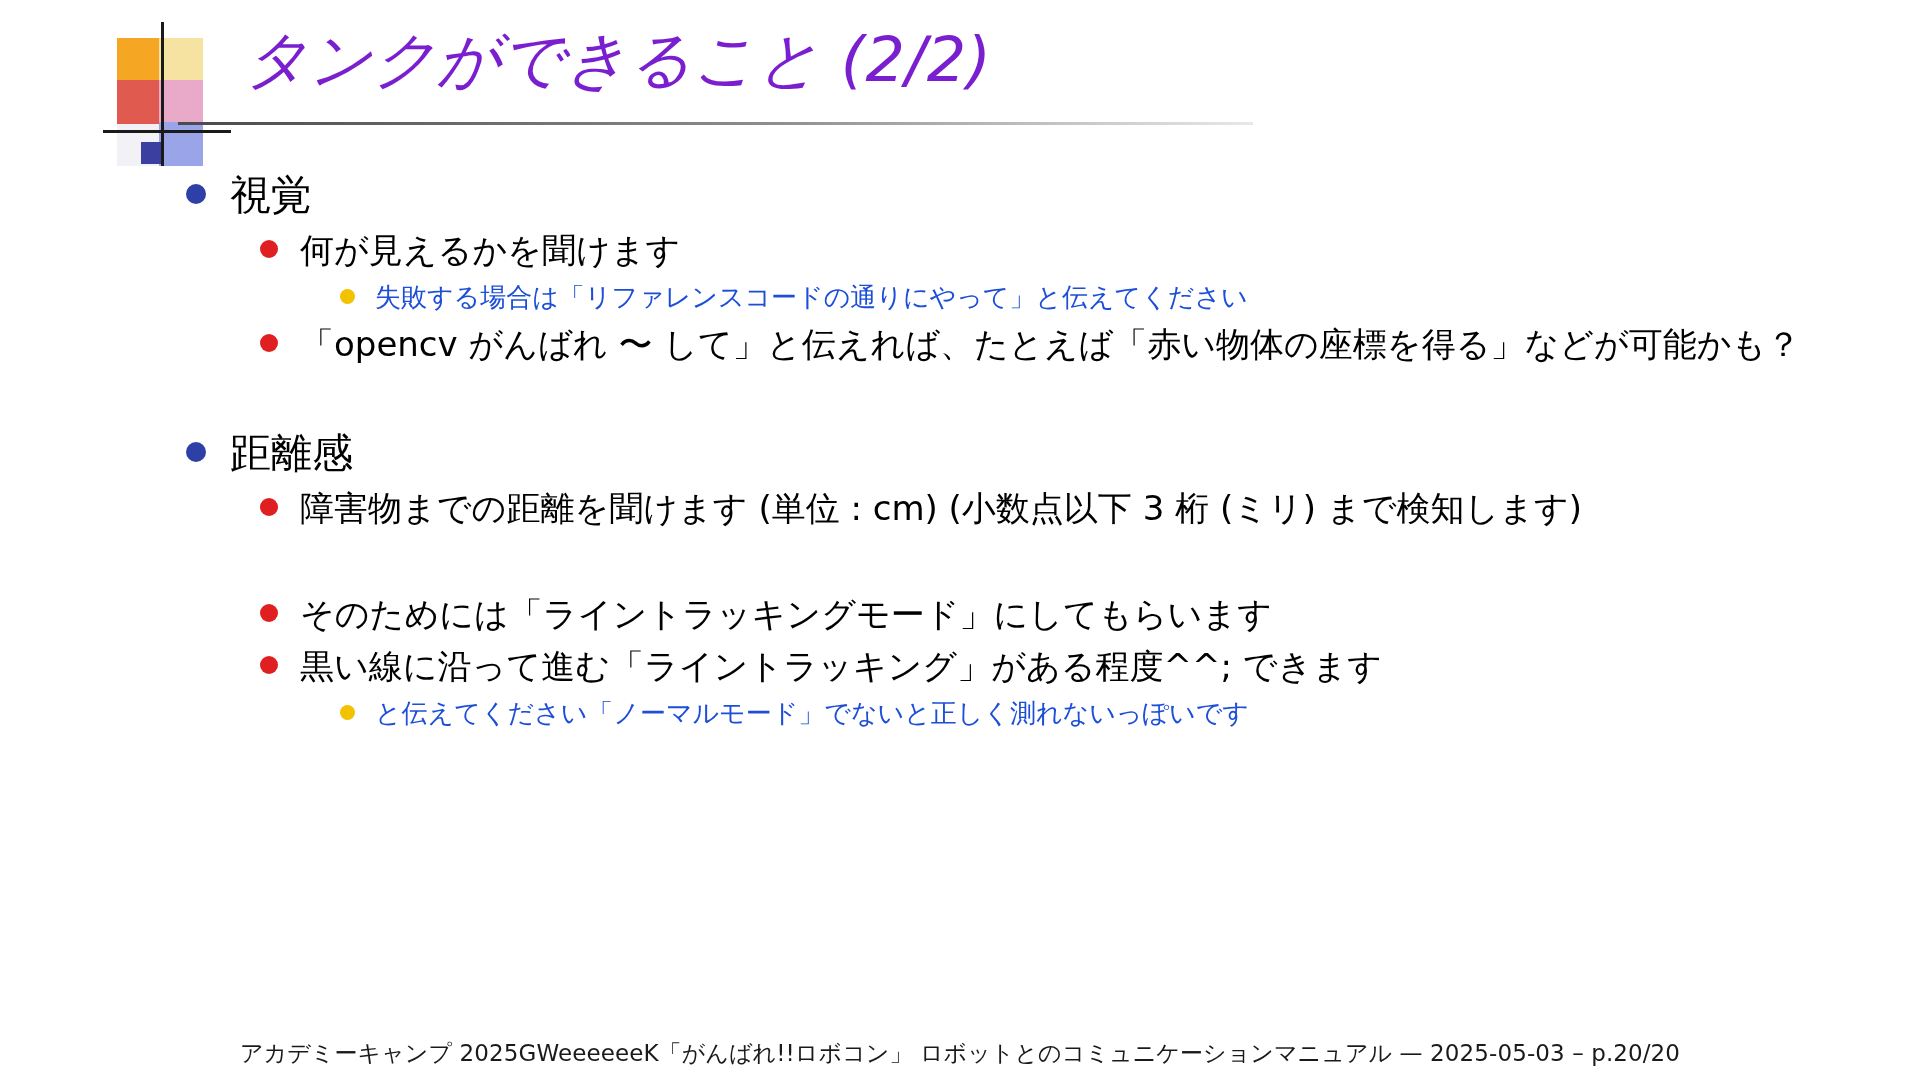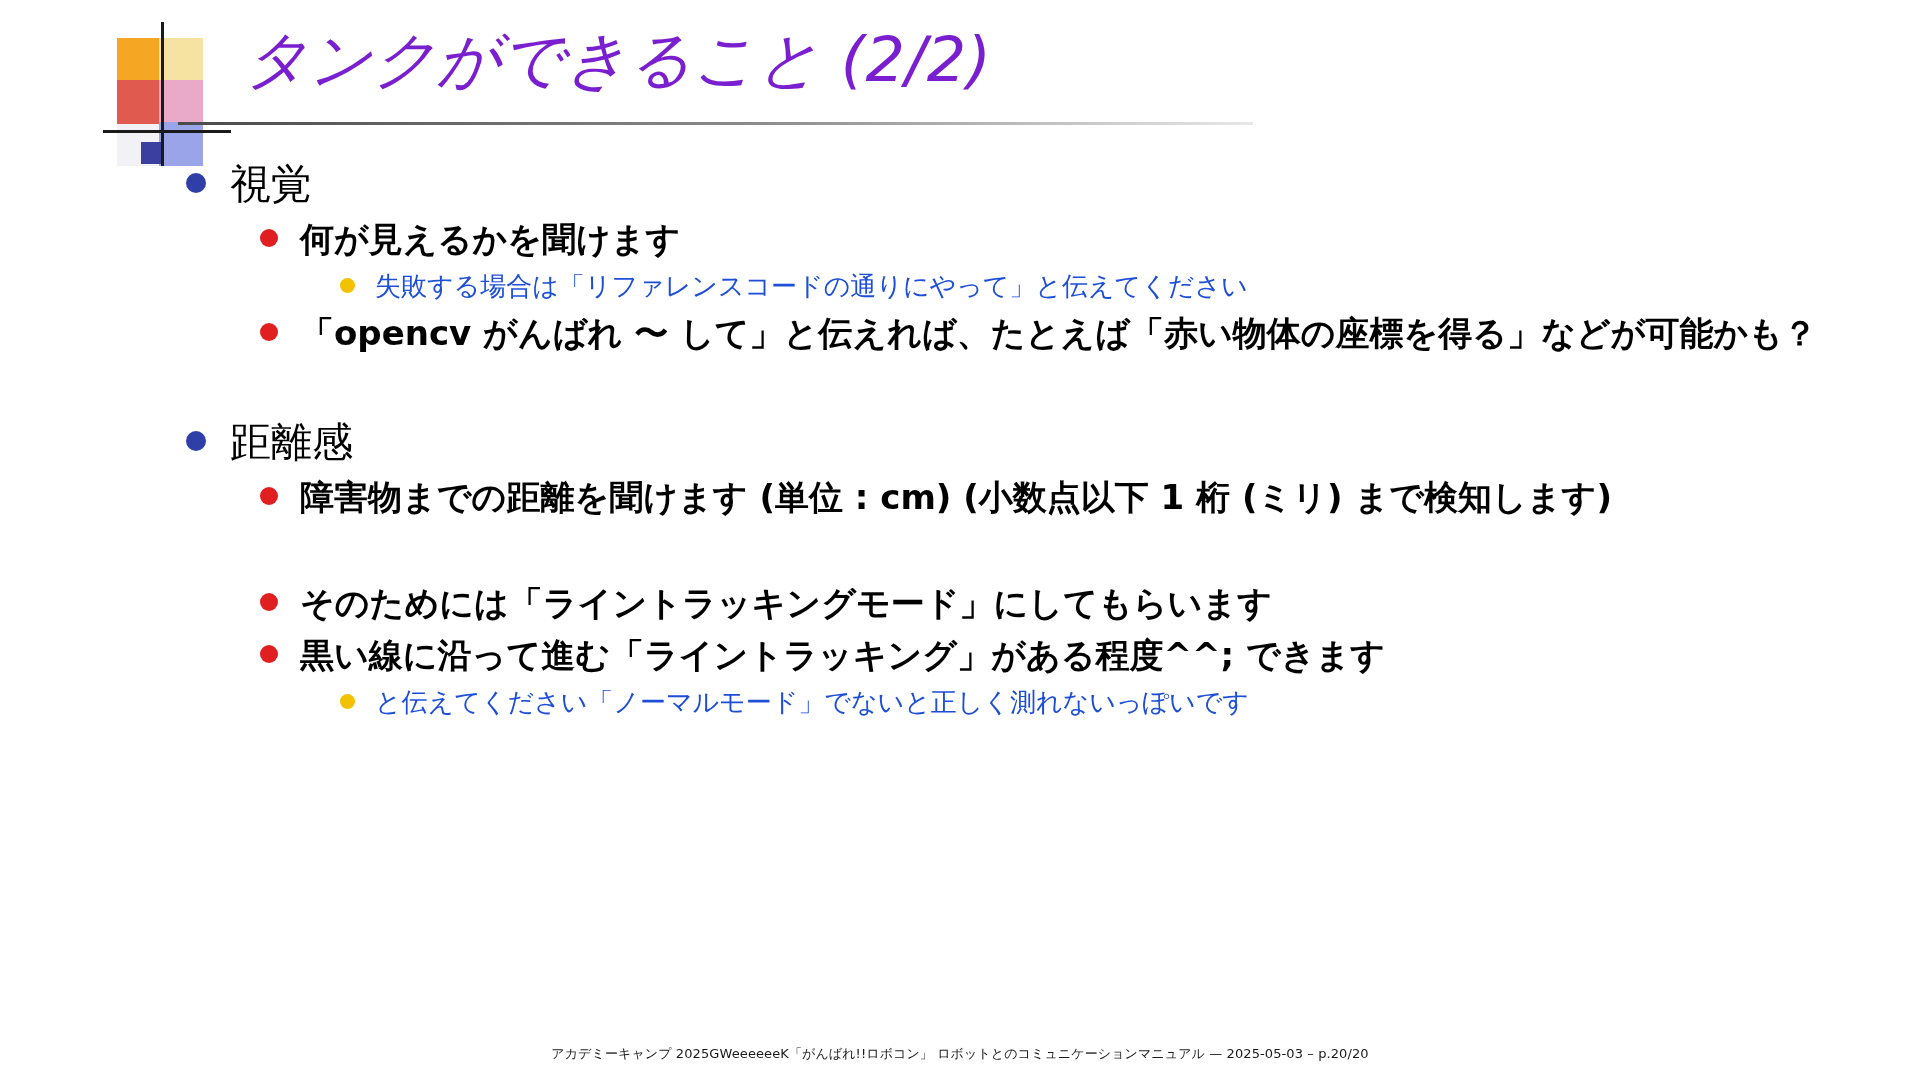--- a/index.html
+++ b/index.html
@@ -99,21 +99,21 @@
     top: 122px;
     width: 1075px;
     height: 3px;
     background: linear-gradient(to right, #4a4a4a 0%, #8d8d8d 55%, #e8e8e8 100%);
   }
 
   
   .content {
     position: absolute;
     left: 0;
-    top: 156px;
+    top: 167px;
     width: 1920px;
   }
 
   .row {
     position: relative;
     display: flex;
     align-items: flex-start;
   }
 
   .bullet {
@@ -149,21 +149,20 @@
     width: 18px; height: 18px;
     background: #e02020;
     margin-top: 15px;
     margin-right: 22px;
   }
   .lvl2 .text {
     font-size: 34px;
     line-height: 50px;
     color: #000;
     font-family: "DejaVu Sans", sans-serif;
-    font-weight: bold;
   }
 
   
   .lvl3 {
     margin-left: 340px;
     margin-bottom: 2px;
   }
   .lvl3 .bullet {
     width: 15px; height: 15px;
     background: #f2c200;
@@ -177,24 +176,24 @@
     font-family: "DejaVu Sans", sans-serif;
   }
 
   .gap-lg { height: 54px; }
 
   
   .footer {
     position: absolute;
     left: 0;
     right: 0;
-    bottom: 18px;
+    bottom: 12px;
     text-align: center;
     font-family: "DejaVu Sans", sans-serif;
-    font-size: 13px;
+    font-size: 23px;
     color: #1a1a1a;
     letter-spacing: 0.1px;
   }
 </style>
 </head>
 <body>
 
 <div class="slide">
 
   <div class="logo">
@@ -236,21 +235,21 @@
 
     <div class="gap-lg"></div>
 
     <div class="row lvl1">
       <span class="bullet"></span>
       <span class="text">距離感</span>
     </div>
 
     <div class="row lvl2">
       <span class="bullet"></span>
-      <span class="text">障害物までの距離を聞けます (単位 : cm) (小数点以下 1 桁 (ミリ) まで検知します)</span>
+      <span class="text">障害物までの距離を聞けます (単位 : cm) (小数点以下 3 桁 (ミリ) まで検知します)</span>
     </div>
 
     <div class="gap-lg"></div>
 
 
     <div class="row lvl2">
       <span class="bullet"></span>
       <span class="text">そのためには「ライントラッキングモード」にしてもらいます</span>
     </div>
 

